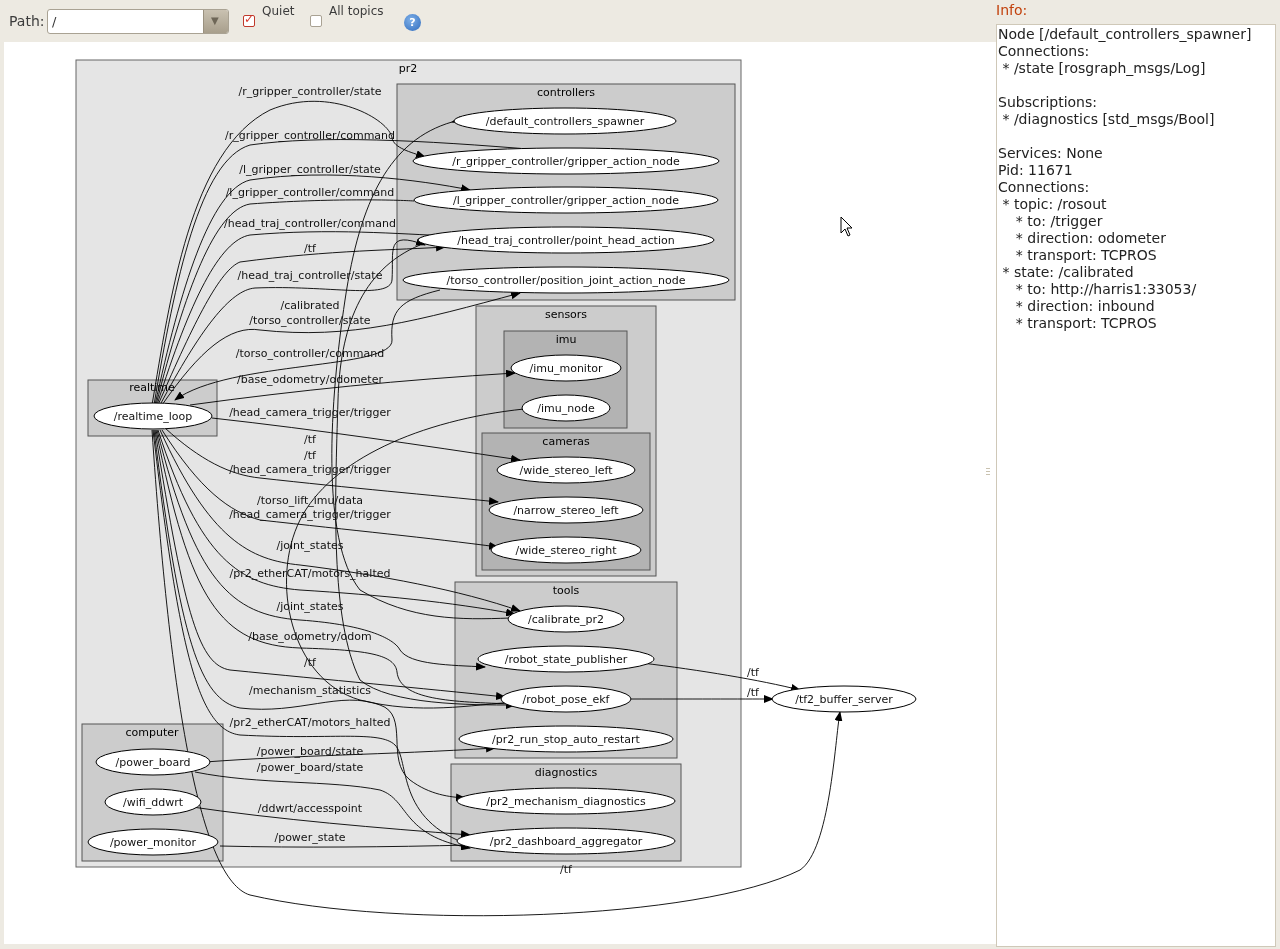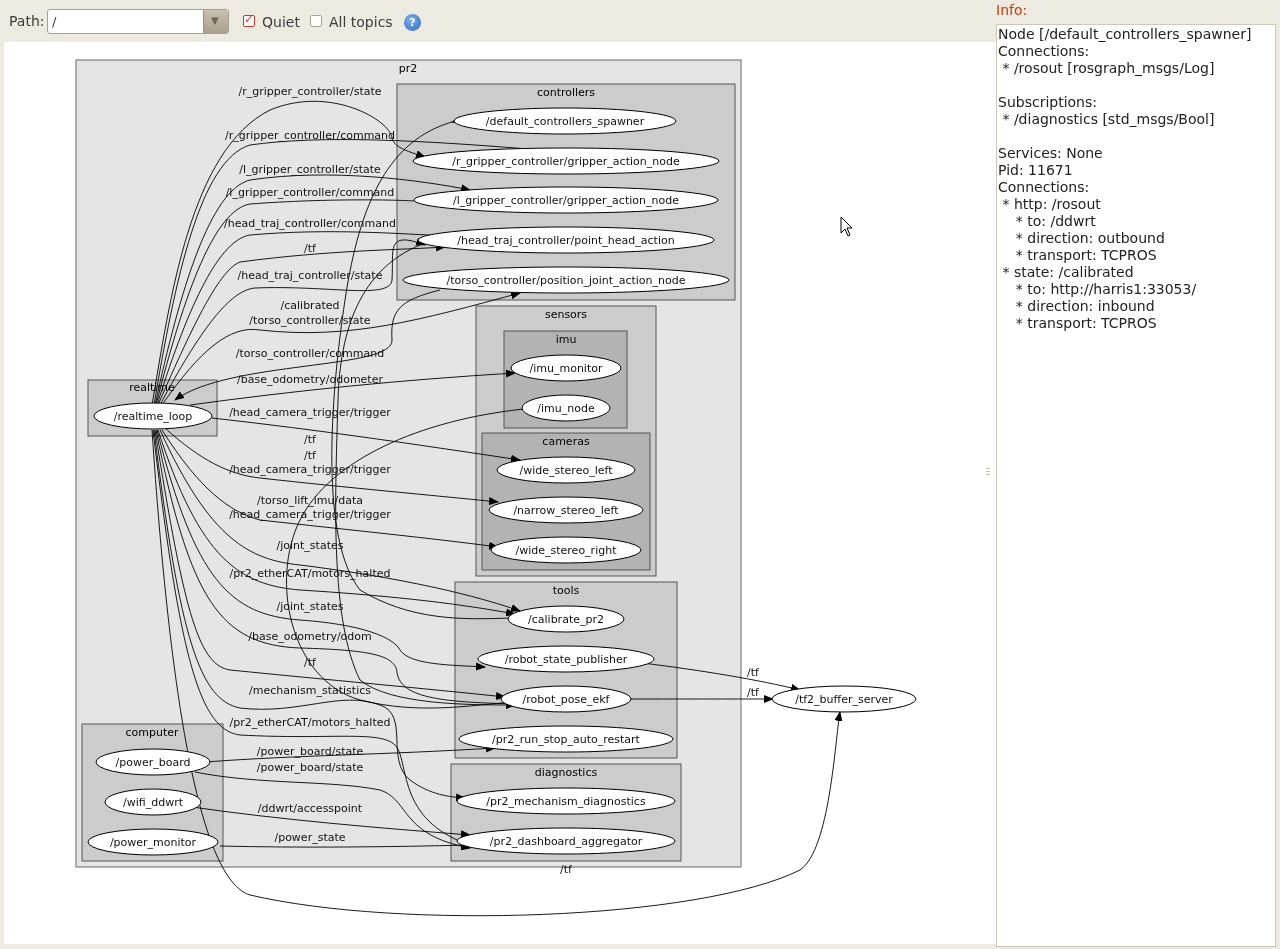--- a/index.html
+++ b/index.html
@@ -6,21 +6,21 @@
   body { width:1280px; height:949px; background:#edeae2; font-family:"DejaVu Sans", sans-serif; position:relative; overflow:hidden; color:#222; }
   .toolbar { position:absolute; left:0; top:0; width:990px; height:42px; }
   .path-label { position:absolute; left:9px; top:13px; font-size:14px; color:#3c3c3c; }
   .path-combo { position:absolute; left:47px; top:9px; width:182px; height:25px; border:1px solid #a9a293; border-radius:3px; background:#fff; box-sizing:border-box; }
   .path-value { position:absolute; left:4px; top:4px; font-size:13px; color:#333; }
   .combo-btn { position:absolute; right:0; top:0; width:24px; height:23px; background:linear-gradient(#c9c1b1,#a89f8c); border-left:1px solid #9a917f; border-radius:0 2px 2px 0; }
   .combo-btn span { position:absolute; left:7px; top:5px; font-size:10px; color:#6e6657; }
   .chk { position:absolute; top:15px; width:12px; height:12px; border:1px solid #a9a293; background:#fff; border-radius:2px; box-sizing:border-box; }
   .chk.checked { background:#fff; border-color:#c0392b; }
   .chk.checked::after { content:"✓"; position:absolute; left:0px; top:-4px; font-size:12px; color:#d7392c; font-weight:bold; }
-  .chk-label { position:absolute; top:14px; font-size:14px; color:#3c3c3c; }
+  .chk-label { position:absolute; top:4px; font-size:12px; color:#3c3c3c; }
   .help-icon { position:absolute; left:404px; top:14px; width:17px; height:17px; border-radius:50%; background:radial-gradient(circle at 40% 35%,#7fb0e8,#2e6bbd); color:#fff; font-size:11px; font-weight:bold; text-align:center; line-height:17px; }
   .canvas { position:absolute; left:4px; top:42px; width:1069px; height:902px; background:#fff; }
   .splitter { position:absolute; left:986px; top:468px; width:4px; }
   .splitter i { display:block; height:1px; width:4px; background:#c9c2b0; margin-bottom:2px; }
   .info-label { position:absolute; left:996px; top:2px; font-size:14px; color:#c2410c; }
   .info-box { position:absolute; left:996px; top:24px; width:280px; height:923px; background:#fff; border:1px solid #cfc8b8; box-sizing:border-box; padding:1px 0 0 1px; }
   .info-line { font-size:14px; line-height:17px; white-space:pre; color:#222; }
   svg text { font-family:"DejaVu Sans", sans-serif; }
 </style>
 </head>
@@ -250,29 +250,29 @@
 <div class="splitter">
     <i></i>
     <i></i>
     <i></i>
   </div>
 
 <span class="info-label">Info:</span>
 <div class="info-box">
   <div class="info-line">Node [/default_controllers_spawner]</div>
   <div class="info-line">Connections:</div>
-  <div class="info-line"> * /rosout [rosgraph_msgs/Log]</div>
+  <div class="info-line"> * /state [rosgraph_msgs/Log]</div>
   <div class="info-line">&nbsp;</div>
   <div class="info-line">Subscriptions:</div>
   <div class="info-line"> * /diagnostics [std_msgs/Bool]</div>
   <div class="info-line">&nbsp;</div>
   <div class="info-line">Services: None</div>
   <div class="info-line">Pid: 11671</div>
   <div class="info-line">Connections:</div>
-  <div class="info-line"> * http: /rosout</div>
-  <div class="info-line">    * to: /ddwrt</div>
-  <div class="info-line">    * direction: outbound</div>
+  <div class="info-line"> * topic: /rosout</div>
+  <div class="info-line">    * to: /trigger</div>
+  <div class="info-line">    * direction: odometer</div>
   <div class="info-line">    * transport: TCPROS</div>
   <div class="info-line"> * state: /calibrated</div>
   <div class="info-line">    * to: http://harris1:33053/</div>
   <div class="info-line">    * direction: inbound</div>
   <div class="info-line">    * transport: TCPROS</div>
 </div>
 
 </body></html>

